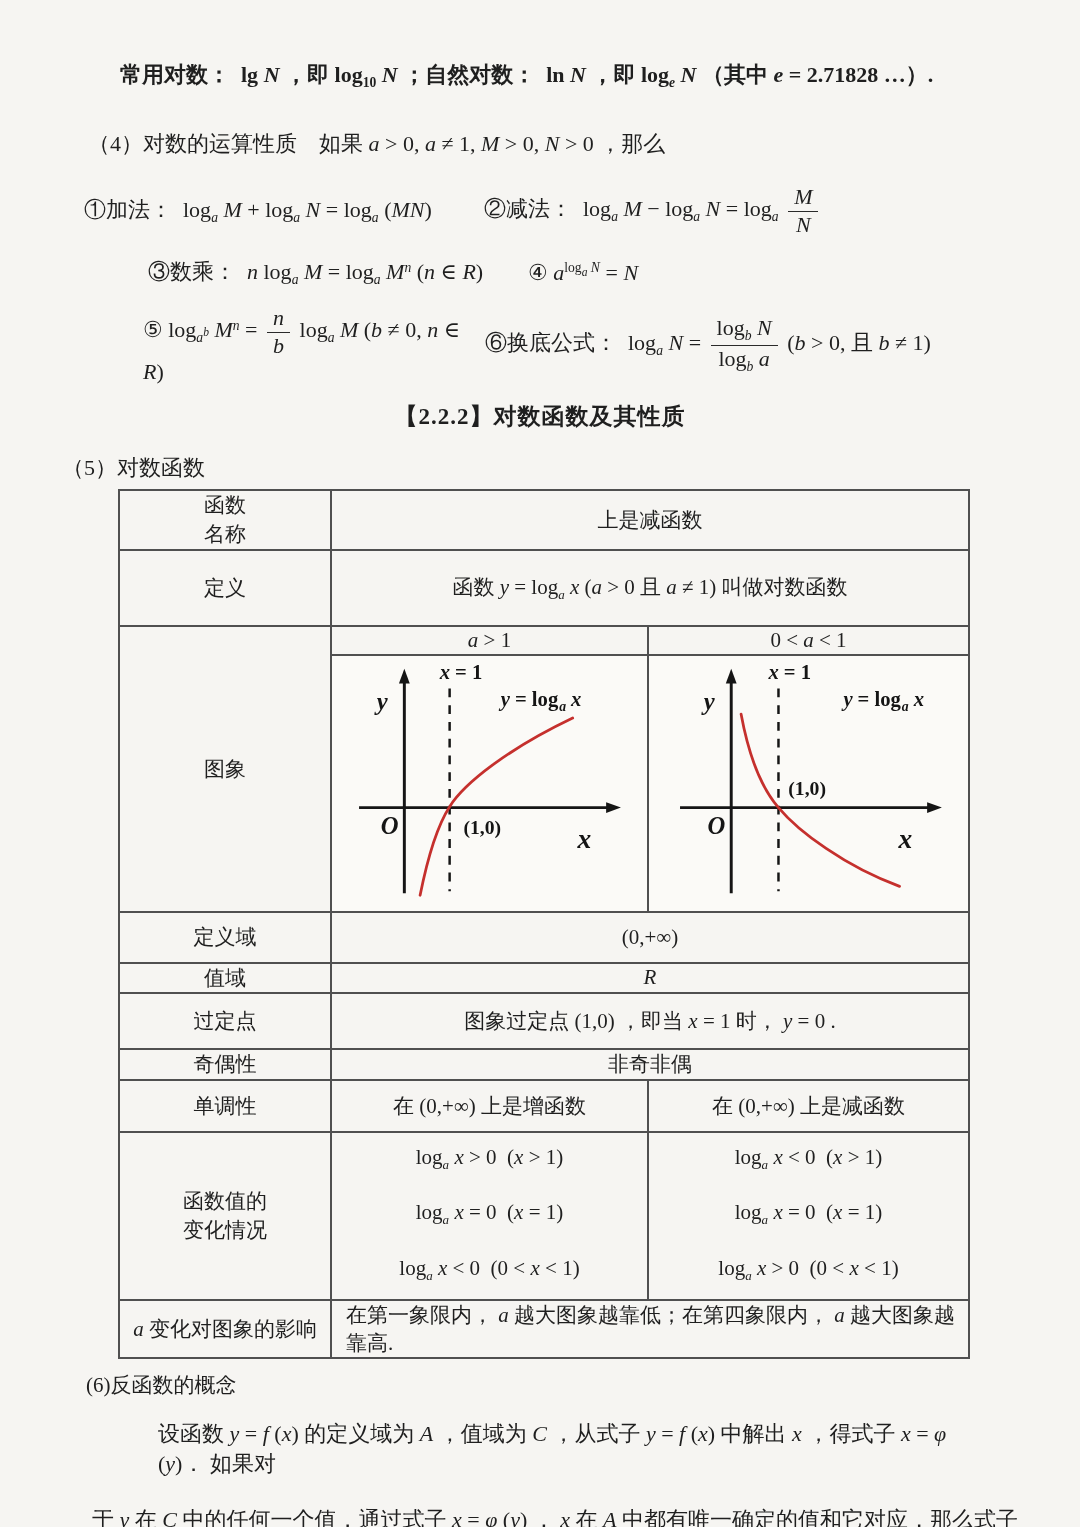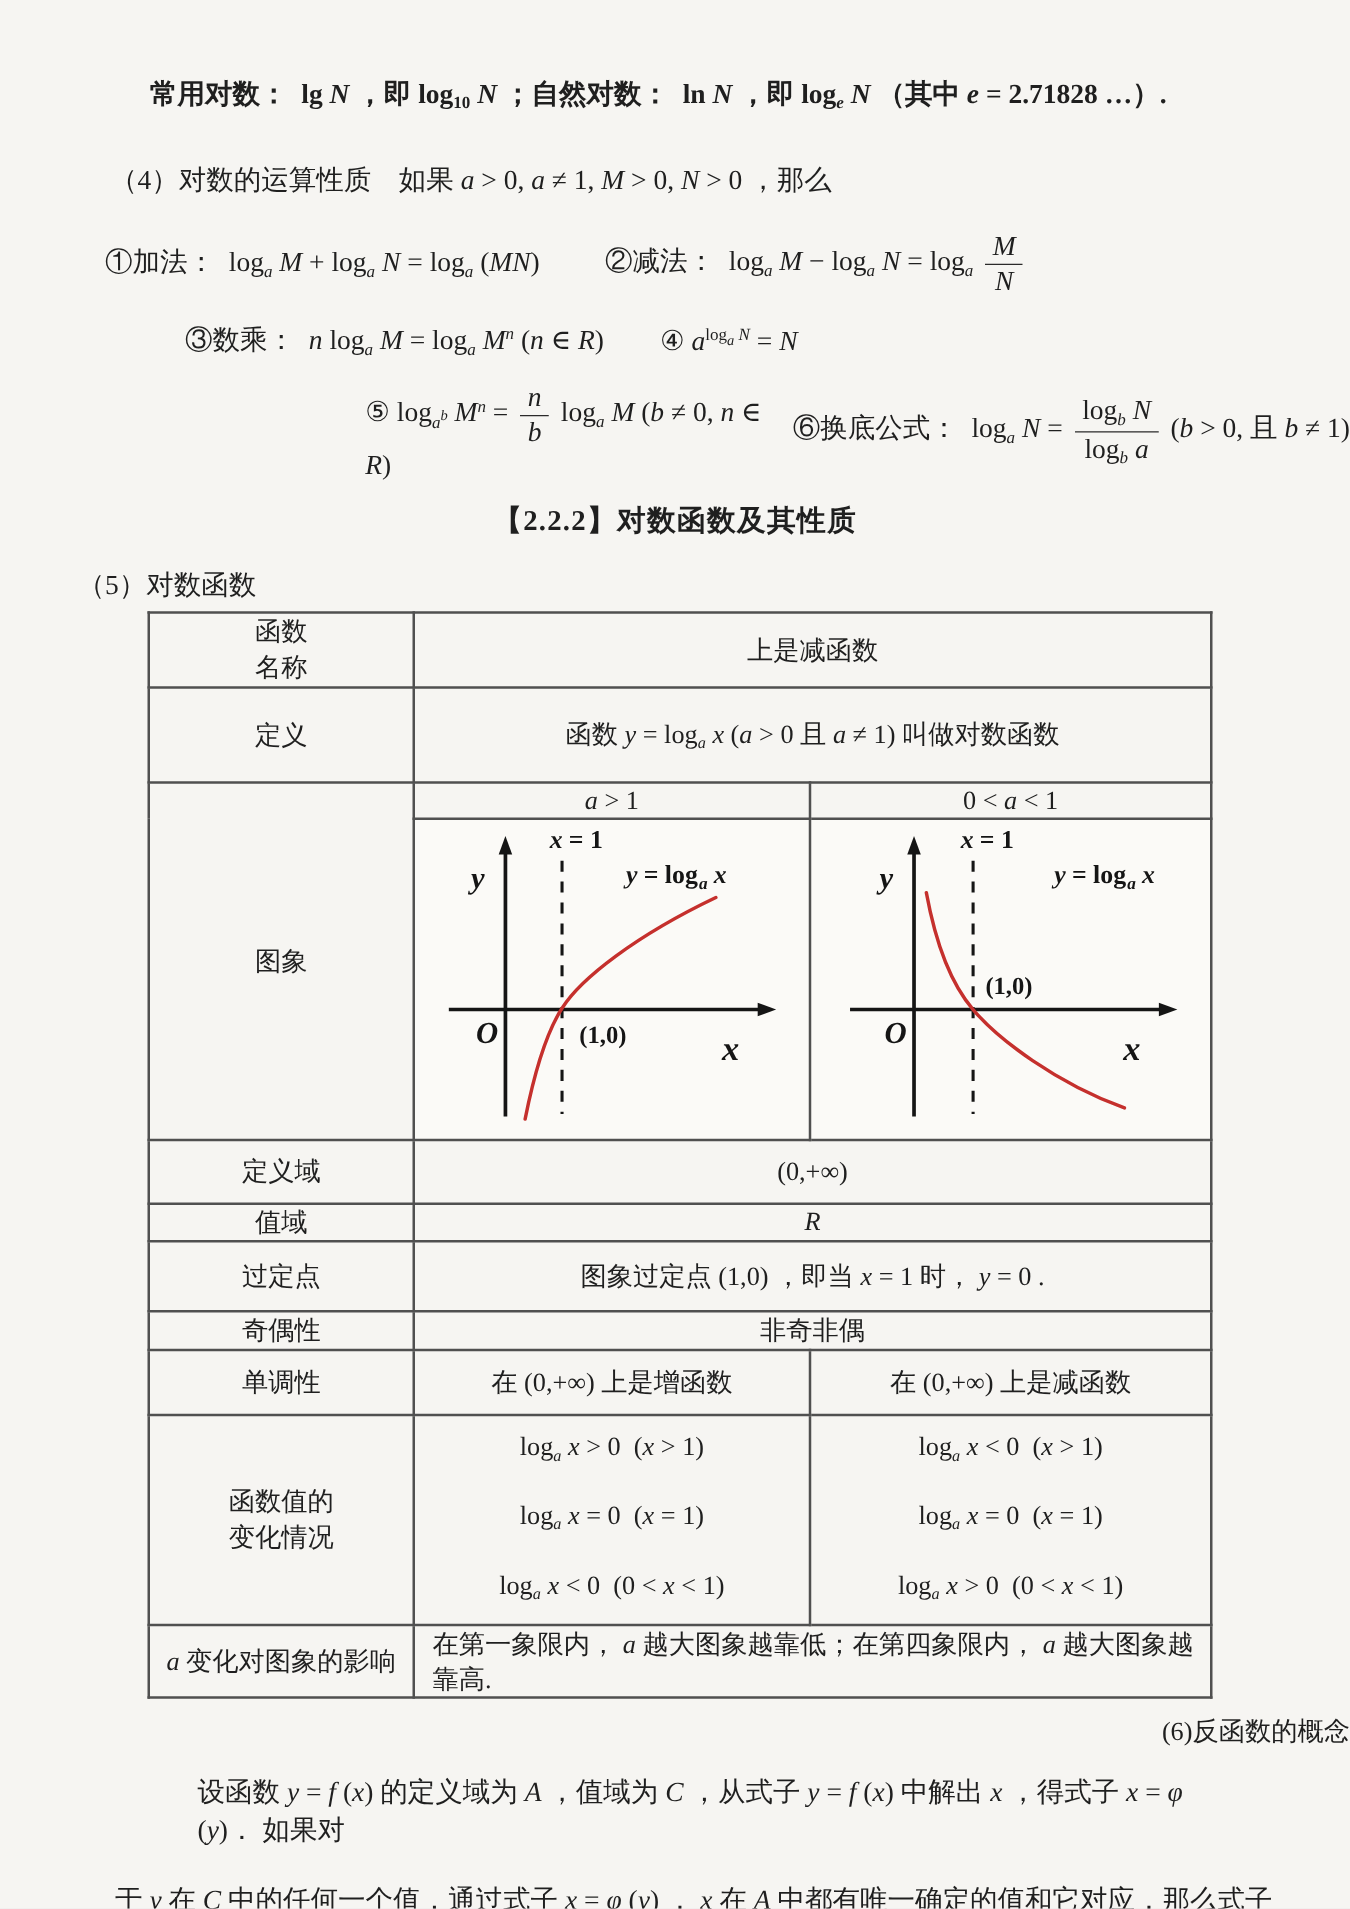--- a/index.html
+++ b/index.html
@@ -22,21 +22,21 @@
   .frac>span:first-child{border-bottom:1.6px solid #2a2a2a;padding-bottom:1px;}
 
   .t-common{margin:0;padding:60px 77px 0 120px;font-size:22px;font-weight:bold;}
   .t-prop{margin:0;padding:38px 40px 0 88px;font-size:22px;}
   .frow{display:flex;align-items:center;font-size:22px;}
   .frow .fc{display:inline-block;}
   .row1{padding-left:84px;margin-top:20px;min-height:64px;}
   .row1 .fc1{width:400px;}
   .row2{padding-left:148px;margin-top:8px;min-height:44px;}
   .row2 .fc1{width:380px;}
-  .row3{padding-left:143px;margin-top:10px;min-height:76px;justify-content:flex-end;}
+  .row3{padding-left:143px;margin-top:10px;min-height:76px;}
   .row3 .fc1{width:342px;}
   .sec-heading{margin:16px 0 0;text-align:center;font-size:23px;font-weight:bold;letter-spacing:1px;}
   .sub-label{margin:21px 0 0;padding-left:62px;font-size:22px;}
 
   table.log-table{margin:6px 0 0 118px;width:850px;border-collapse:collapse;table-layout:fixed;}
   .log-table td{
     border:2px solid #505050;
     text-align:center;vertical-align:middle;
     font-size:21px;padding:0 6px;
     overflow:hidden;
@@ -57,21 +57,21 @@
   .dashline{stroke:#151515;stroke-width:2.5;stroke-dasharray:9 8;}
   .curve{fill:none;stroke:#c5302d;stroke-width:2.8;stroke-linecap:round;}
   .gsvg text{font-family:"Liberation Serif","DejaVu Serif",serif;font-weight:bold;fill:#151515;}
   .glab-y{font-size:25px;font-style:italic;}
   .glab-x{font-size:28px;font-style:italic;}
   .glab-o{font-size:25px;font-style:italic;}
   .glab-x1{font-size:21px;}
   .glab-pt{font-size:20px;}
   .glab-curve{font-size:21px;}
 
-  .inv-h{margin:12px 0 0;padding-left:86px;font-size:21px;text-align:right;}
+  .inv-h{margin:12px 0 0;padding-left:86px;font-size:21px;}
   .inv{font-size:22px;line-height:1.35;}
   .inv.p1{margin:20px 88px 0 158px;}
   .inv.p2{margin:26px 50px 0 92px;}
 </style>
 </head>
 <body>
 
 <div class="page">
 
   <p class="t-common">常用对数：&nbsp; lg <i>N</i> ，即 log<sub>10</sub> <i>N</i> ；自然对数：&nbsp; ln <i>N</i> ，即 log<sub><i>e</i></sub> <i>N</i> （其中 <i>e</i> = 2.71828 …）.</p>

